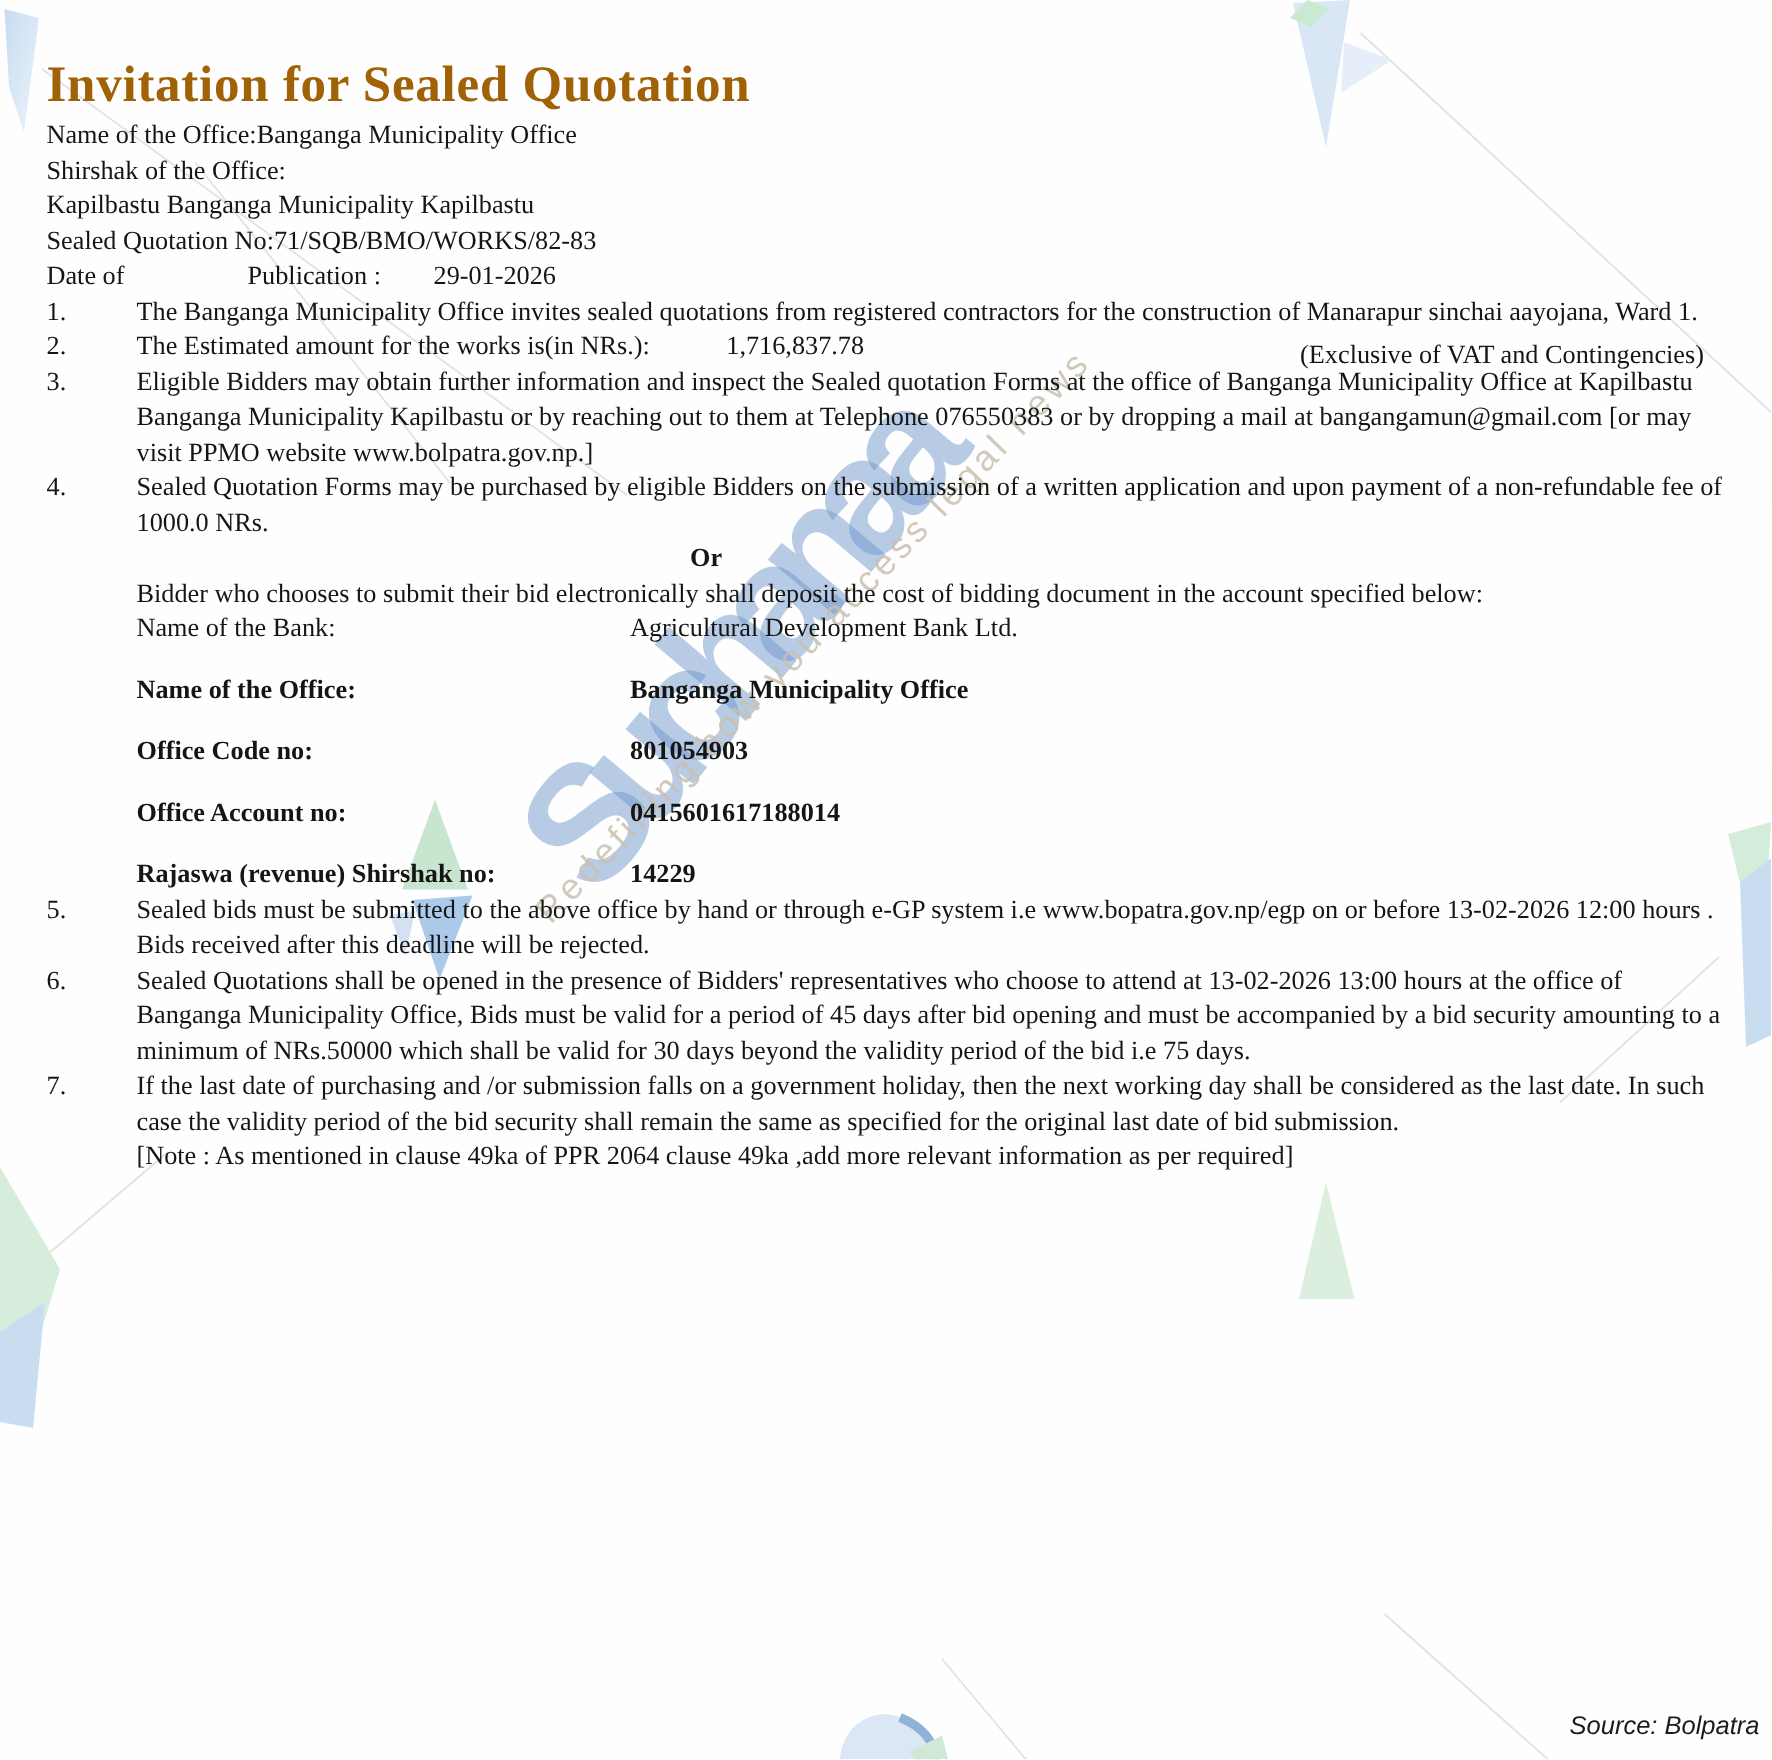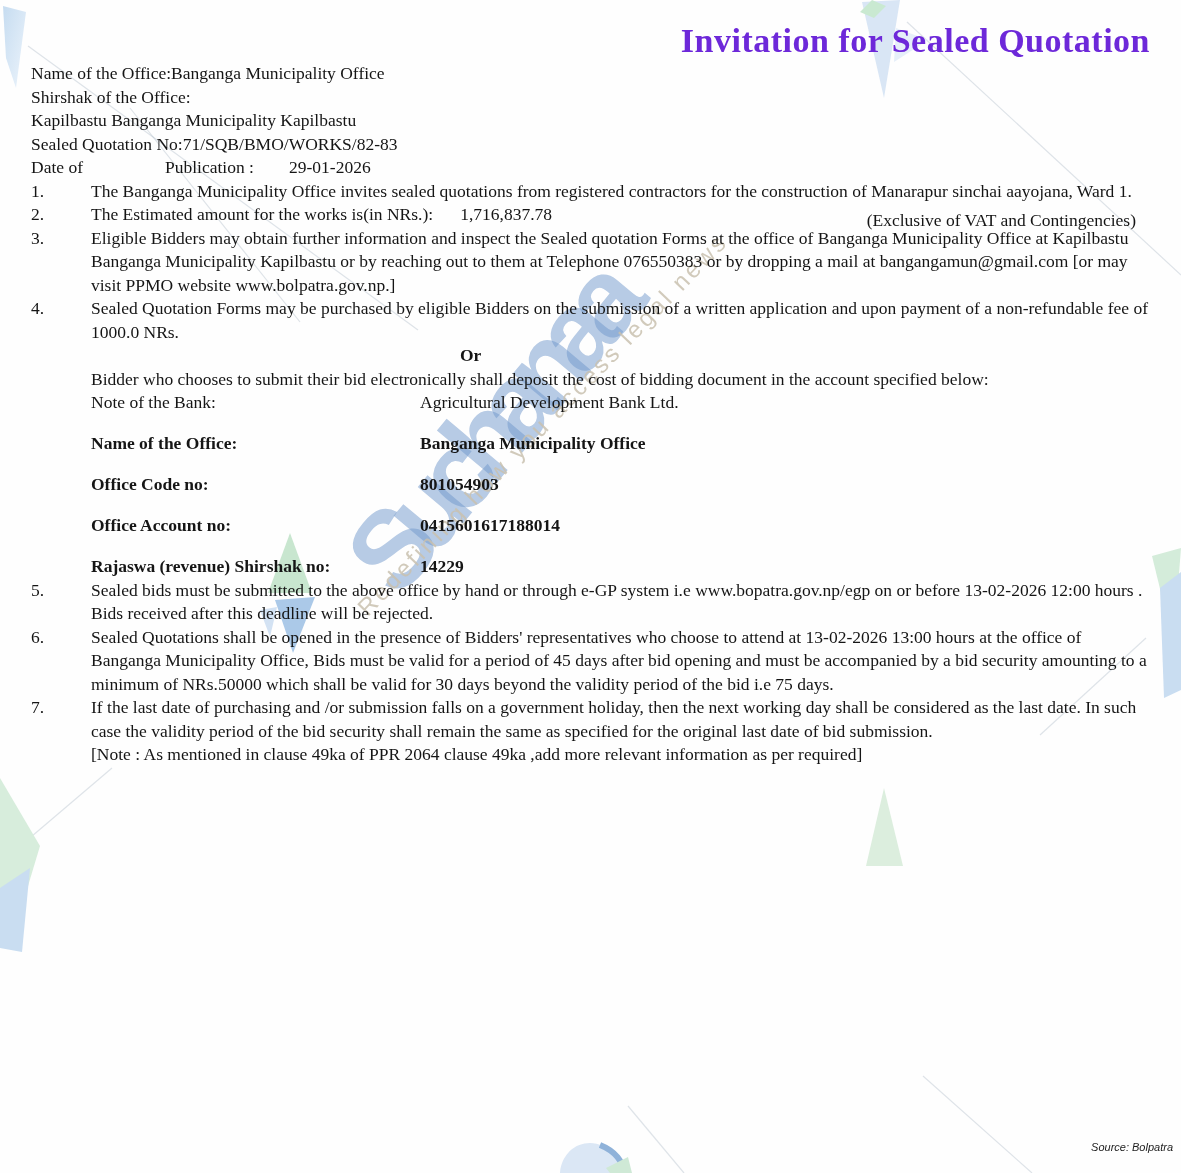--- a/index.html
+++ b/index.html
@@ -26,52 +26,52 @@
     transform-origin:0 0;transform:rotate(-46deg);
     font-family:"Liberation Sans",sans-serif;
     font-size:24px;letter-spacing:3px;
     color:rgba(201,193,175,0.85);
     white-space:nowrap;pointer-events:none;
   }
   
   .doc{position:absolute;inset:0;padding:0 31px;z-index:2;font-size:17.5px;line-height:23.5px;}
   .doc p, .doc div{margin:0;}
   h1.title{
-    margin:20px 0 0;text-align:right;
-    font-size:34px;line-height:42px;font-weight:700;letter-spacing:.5px;color:#6d28d9;
+    margin:36px 0 0;text-align:left;
+    font-size:34px;line-height:42px;font-weight:700;letter-spacing:.5px;color:#a16207;
   }
   .name-line{margin-top:56px;}
   .addr-label{margin-top:17px;}
   .quot-line{margin-top:10px;}
   .date-line{margin-top:17px;}
   .date-label{display:inline-block;width:134px;}
   .pub-label{display:inline-block;width:124px;}
   .item{display:flex;}
   .item .num{width:60px;flex:none;}
   .item .txt{flex:1;}
   .item-1{margin-top:18px;}
   .item-2{margin-top:9px;}
-  .item-2 .txt2{flex:1;display:flex;align-items:flex-end;}
+  .item-2 .txt2{flex:1;display:flex;align-items:flex-end;gap:24px;}
   .amount{margin-left:27px;}
   .vat-note{margin-left:auto;padding-right:14px;position:relative;top:6px;}
   .item-3{margin-top:22px;}
   .item-4{margin-top:13px;}
   .or-line{margin-top:14px;padding-left:429px;font-weight:bold;}
   .bidder-line{margin-top:27px;padding-left:60px;}
   .bank{margin-top:23px;}
   .bank-row{padding-left:60px;display:flex;}
   .bank-row + .bank-row{margin-top:17.5px;font-weight:bold;}
   .bank-label{width:329px;flex:none;}
   .item-5{margin-top:21px;}
   .item-6{margin-top:16px;}
   .item-7{margin-top:11px;}
   .source{
     position:absolute;right:8px;top:1141px;
     font-family:"Liberation Sans",sans-serif;
-    font-style:italic;font-size:11px;color:#1c1c1c;
+    font-style:italic;font-size:17px;color:#1c1c1c;
   }
 </style>
 </head>
 <body>
 
 <div id="page">
 
   <svg id="wm-svg" width="1181" height="1173" viewBox="0 0 1181 1173" aria-hidden="true">
     <defs>
       <linearGradient id="gBlue" x1="0" y1="0" x2="1" y2="1">
@@ -164,21 +164,21 @@
       <div class="num">4.</div>
       <div class="txt">Sealed Quotation Forms may be purchased by eligible Bidders on the submission of a written application and upon payment of a non-refundable fee of 1000.0 NRs.</div>
     </div>
 
     <p class="or-line">Or</p>
 
     <p class="bidder-line">Bidder who chooses to submit their bid electronically shall deposit the cost of bidding document in the account specified below:</p>
 
     <div class="bank">
       <div class="bank-row">
-        <span class="bank-label">Note of the Bank:</span>
+        <span class="bank-label">Name of the Bank:</span>
         <span class="bank-value">Agricultural Development Bank Ltd.</span>
       </div>
       <div class="bank-row">
         <span class="bank-label">Name of the Office:</span>
         <span class="bank-value">Banganga Municipality Office</span>
       </div>
       <div class="bank-row">
         <span class="bank-label">Office Code no:</span>
         <span class="bank-value">801054903</span>
       </div>

